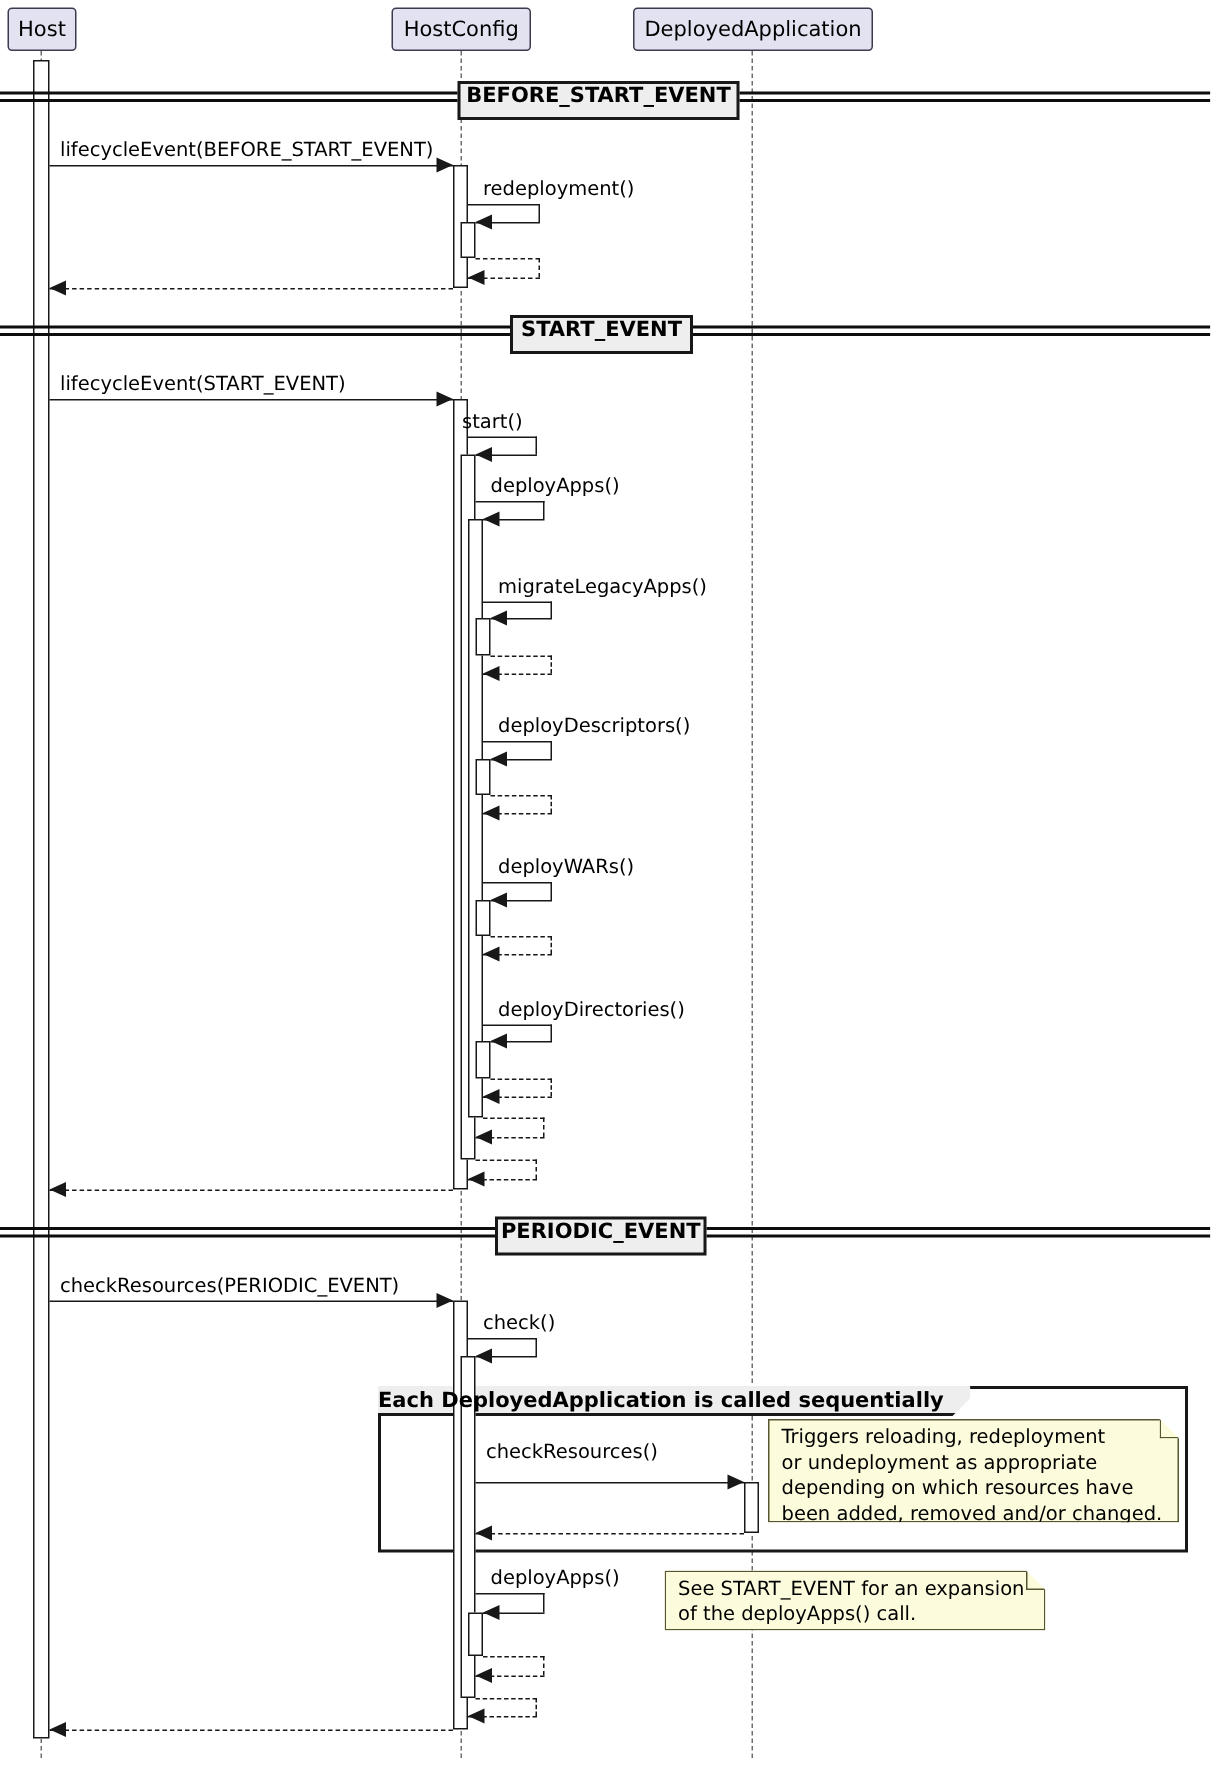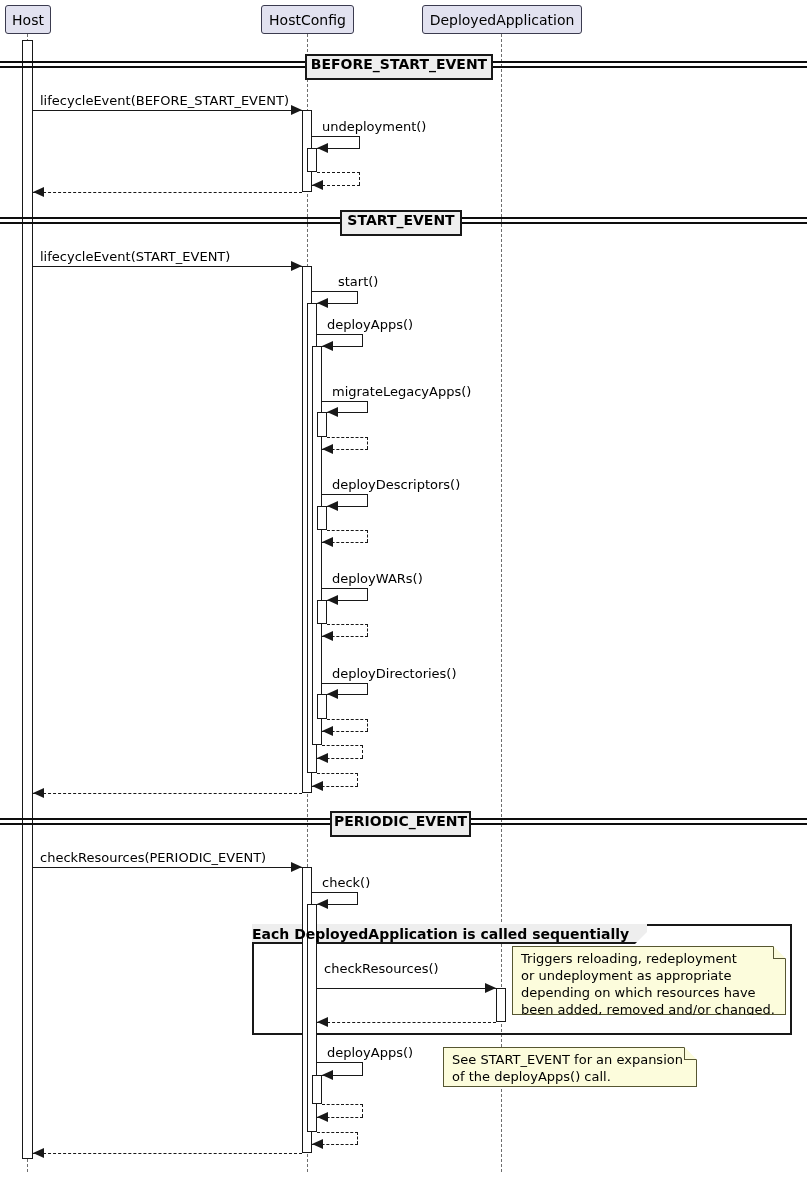--- a/index.html
+++ b/index.html
@@ -69,21 +69,21 @@
   <div class="divlines" style="top:61px;"></div>
   <div class="divbox" style="left:305px;top:54px;width:188px;height:26px;">
       <span>BEFORE_START_EVENT</span>
     </div>
 
   <div class="mlabel" style="left:40px;top:93px;">lifecycleEvent(BEFORE_START_EVENT)</div>
   <div class="hline" style="left:33px;top:110px;width:269px;"></div>
   <div class="ar r" style="left:291px;top:105px;"></div>
   <div class="act" style="left:302px;top:110px;height:82px;"></div>
 
-  <div class="mlabel" style="left:322px;top:119px;">undeployment()</div>
+  <div class="mlabel" style="left:322px;top:119px;">redeployment()</div>
   <div class="loop" style="left:312px;top:136px;width:48px;height:12px;"></div>
   <div class="hline" style="left:317px;top:148px;width:43px;"></div>
   <div class="ar l" style="left:317px;top:143px;"></div>
   <div class="act" style="left:307px;top:148px;height:24px;"></div>
 
   <div class="loop dash" style="left:317px;top:172px;width:43px;height:13px;"></div>
   <div class="hline dash" style="left:312px;top:185px;width:48px;"></div>
   <div class="ar l" style="left:312px;top:180px;"></div>
 
   <div class="hline dash" style="left:33px;top:192px;width:269px;"></div>
@@ -92,21 +92,21 @@
   <div class="divlines" style="top:217px;"></div>
   <div class="divbox" style="left:340px;top:210px;width:122px;height:26px;">
       <span>START_EVENT</span>
     </div>
 
   <div class="mlabel" style="left:40px;top:249px;">lifecycleEvent(START_EVENT)</div>
   <div class="hline" style="left:33px;top:266px;width:269px;"></div>
   <div class="ar r" style="left:291px;top:261px;"></div>
   <div class="act" style="left:302px;top:266px;height:527px;"></div>
 
-  <div class="mlabel" style="left:338px;top:274px;">start()</div>
+  <div class="mlabel" style="left:308px;top:274px;">start()</div>
   <div class="loop" style="left:312px;top:291px;width:46px;height:12px;"></div>
   <div class="hline" style="left:317px;top:303px;width:41px;"></div>
   <div class="ar l" style="left:317px;top:298px;"></div>
   <div class="act" style="left:307px;top:303px;height:470px;"></div>
 
   <div class="mlabel" style="left:327px;top:317px;">deployApps()</div>
   <div class="loop" style="left:317px;top:334px;width:46px;height:12px;"></div>
   <div class="hline" style="left:322px;top:346px;width:41px;"></div>
   <div class="ar l" style="left:322px;top:341px;"></div>
   <div class="act" style="left:312px;top:346px;height:399px;"></div>

